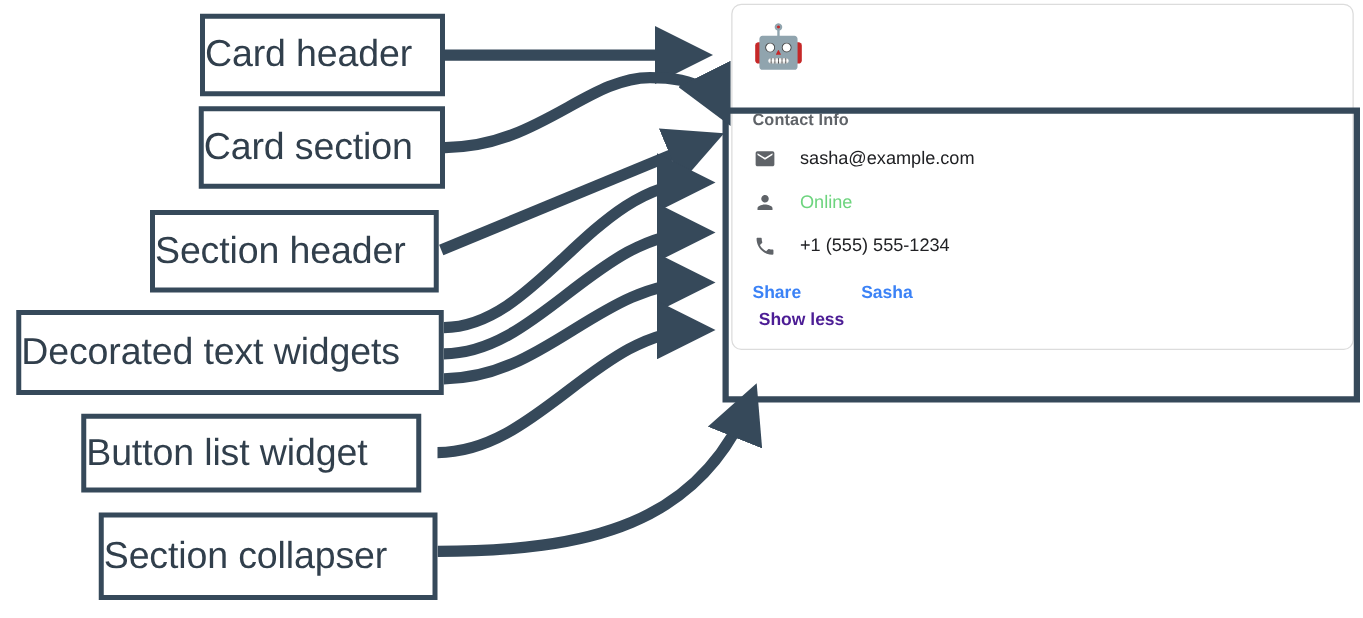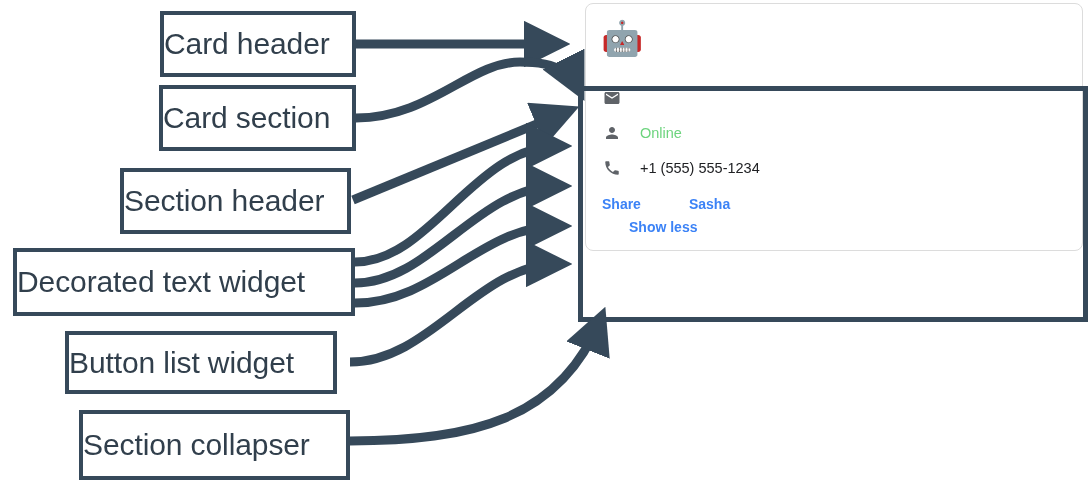--- a/index.html
+++ b/index.html
@@ -140,25 +140,25 @@
     border: none;
     padding: 0;
     cursor: pointer;
     font-family: "Liberation Sans", sans-serif;
   }
   #button-share { margin-right: 48px; text-align: center; }
 
   #section-collapser {
     font-size: 14px;
     font-weight: bold;
-    color: #3b82f6;
+    color: #4c1d95;
     background: none;
     border: none;
     padding: 0;
-    margin-left: 27px;
+    margin-left: 5px;
     cursor: pointer;
     font-family: "Liberation Sans", sans-serif;
   }
 
   
   #section-highlight {
     position: absolute;
     left: 578px;
     top: 86px;
     width: 510px;
@@ -175,21 +175,21 @@
 <div class="callout" id="callout-card-header">
   <span class="callout-text">Card header</span>
 </div>
 <div class="callout" id="callout-card-section">
   <span class="callout-text">Card section</span>
 </div>
 <div class="callout" id="callout-section-header">
   <span class="callout-text">Section header</span>
 </div>
 <div class="callout" id="callout-decorated-text">
-  <span class="callout-text">Decorated text widget</span>
+  <span class="callout-text">Decorated text widgets</span>
 </div>
 <div class="callout" id="callout-button-list">
   <span class="callout-text">Button list widget</span>
 </div>
 <div class="callout" id="callout-section-collapser">
   <span class="callout-text">Section collapser</span>
 </div>
 
 <svg id="arrow-layer" viewBox="0 0 1090 494" xmlns="http://www.w3.org/2000/svg">
   <defs>
@@ -218,28 +218,30 @@
 <div id="profile-card">
 
   <div id="card-header-row">
     <div id="avatar">
       <span>🤖</span>
     </div>
   </div>
 
   <div id="card-section">
 
+    <div id="section-header-text">Contact Info</div>
 
     
     <div class="decorated-text">
       <span class="dt-icon">
         <svg width="18" height="18" viewBox="0 0 24 24" fill="currentColor">
           <path d="M20 4H4c-1.1 0-2 .9-2 2v12c0 1.1.9 2 2 2h16c1.1 0 2-.9 2-2V6c0-1.1-.9-2-2-2zm0 4l-8 5-8-5V6l8 5 8-5v2z"></path>
         </svg>
       </span>
+      <span class="dt-text">sasha@example.com</span>
     </div>
 
     
     <div class="decorated-text">
       <span class="dt-icon">
         <svg width="18" height="18" viewBox="0 0 24 24" fill="currentColor">
           <path d="M12 12c2.21 0 4-1.79 4-4s-1.79-4-4-4-4 1.79-4 4 1.79 4 4 4zm0 2c-2.67 0-8 1.34-8 4v2h16v-2c0-2.66-5.33-4-8-4z"></path>
         </svg>
       </span>
       <span class="dt-text status-online">Online</span>

